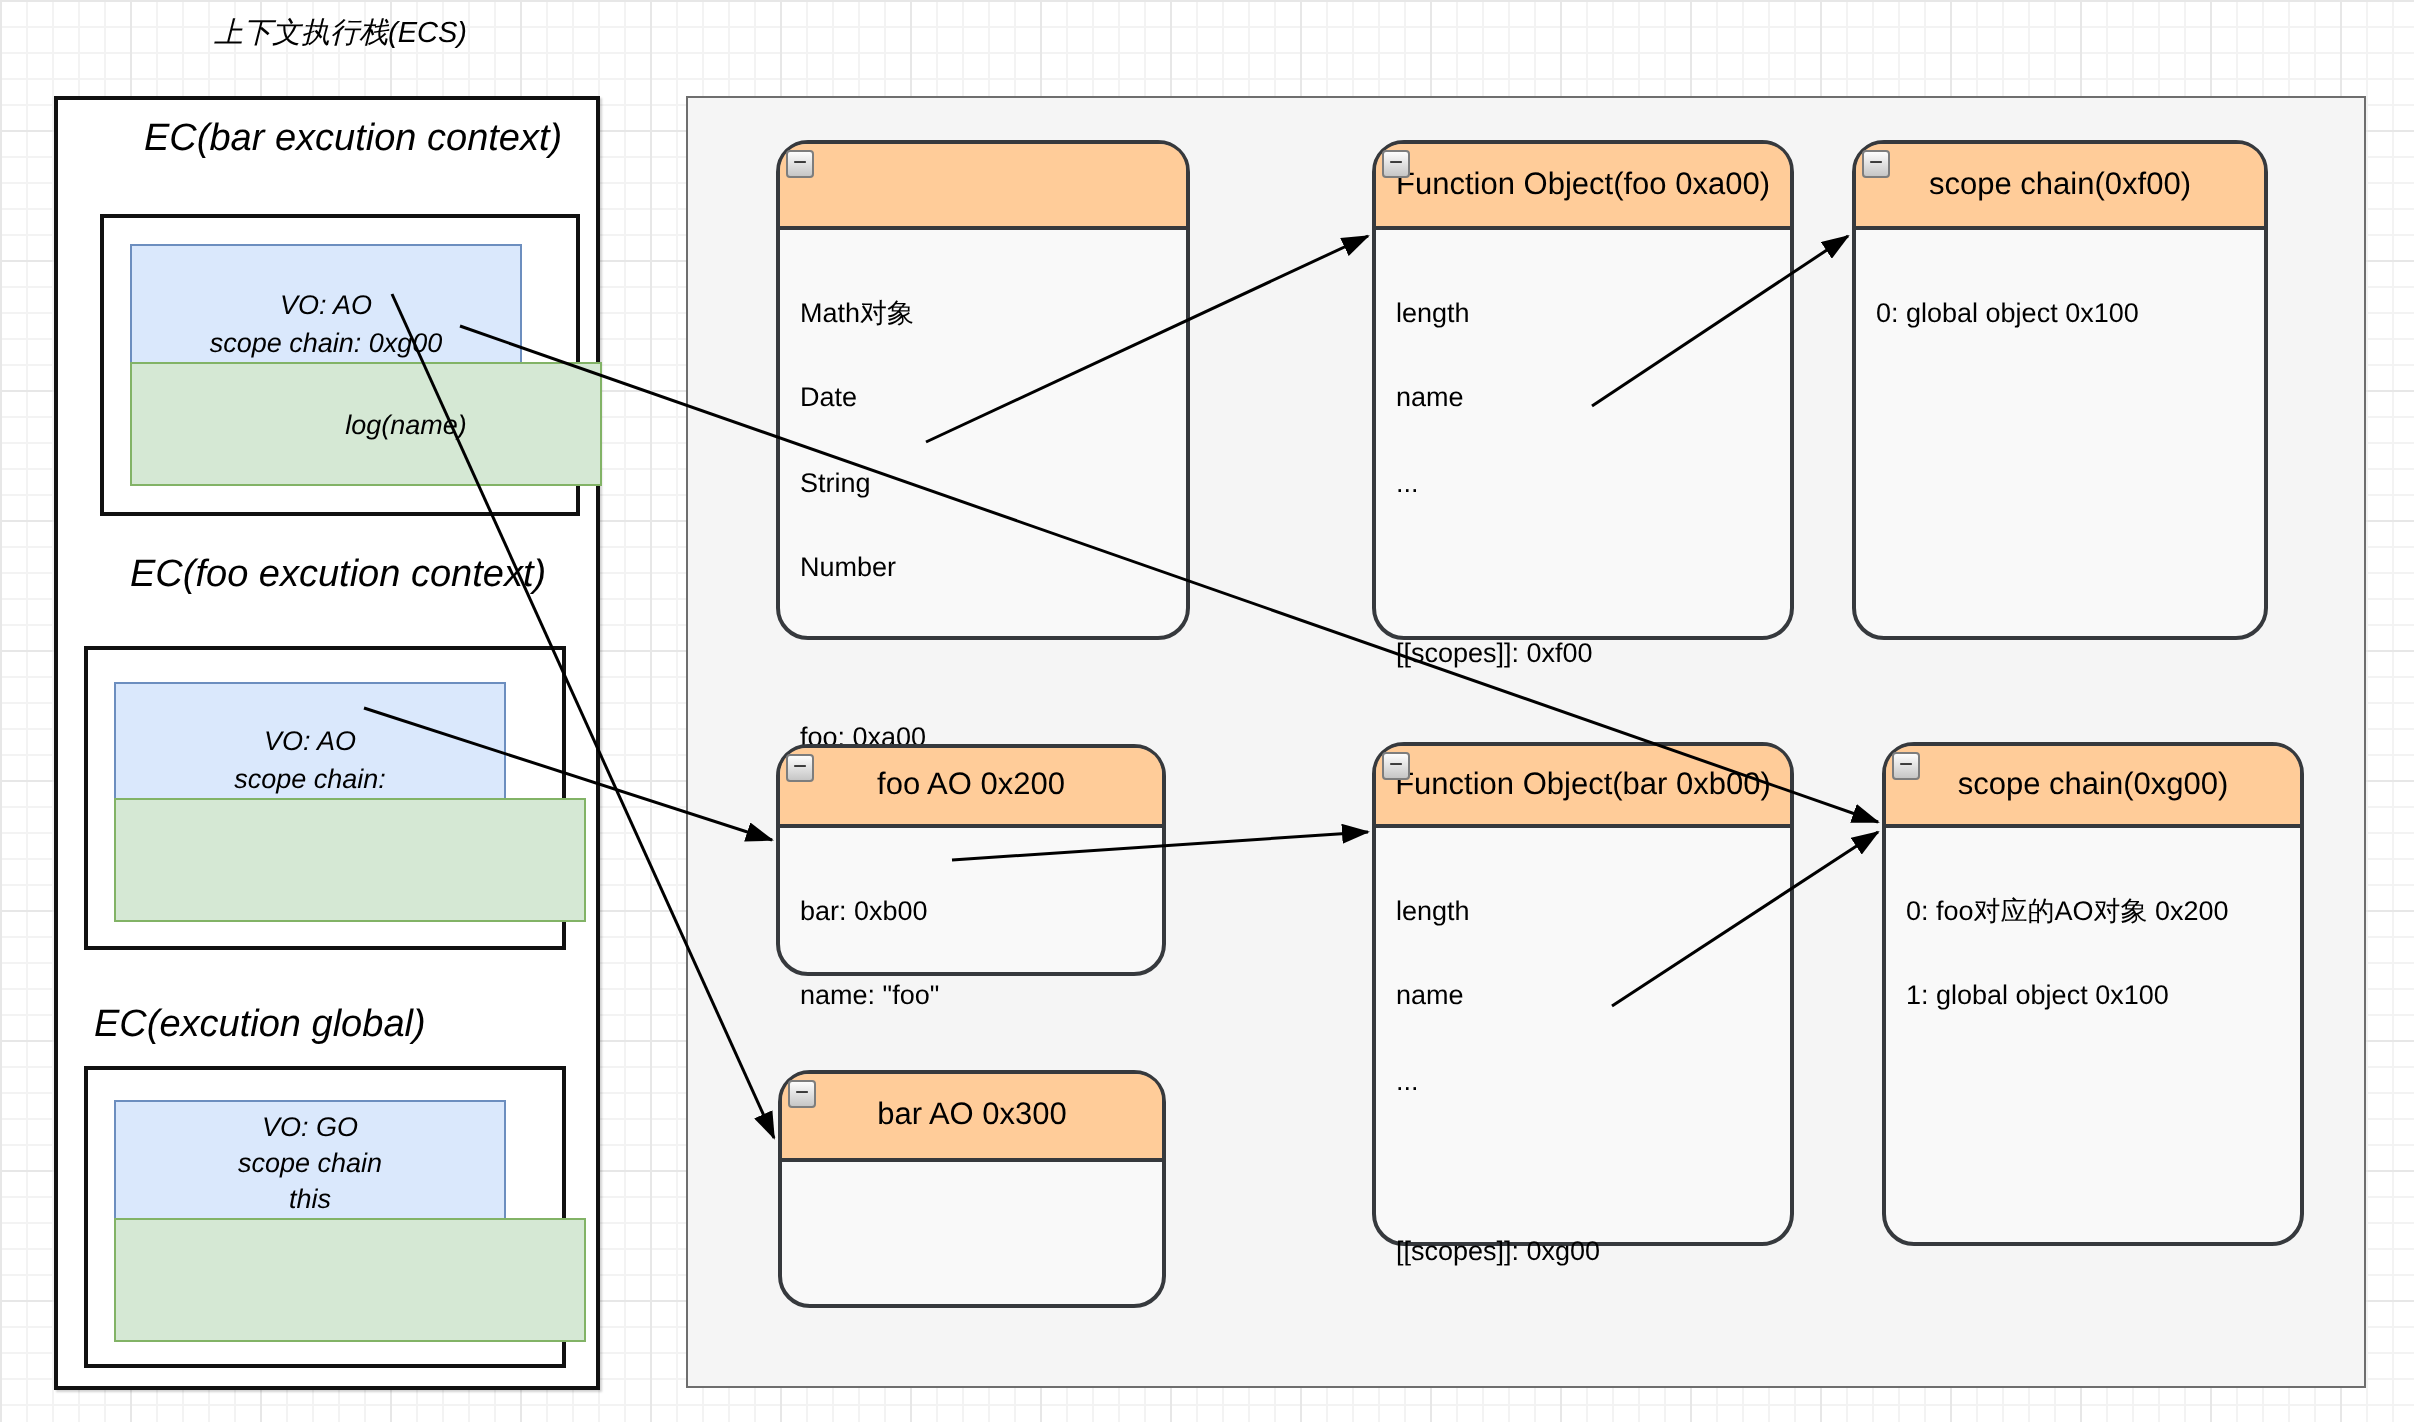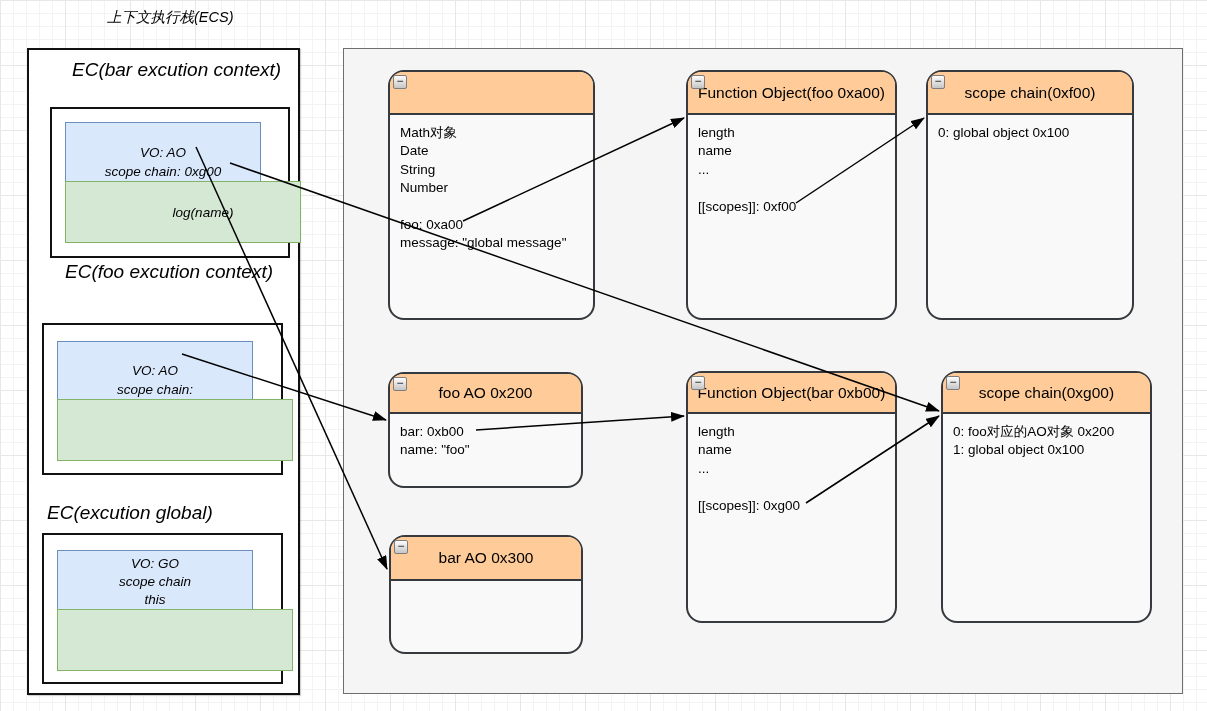--- a/index.html
+++ b/index.html
@@ -53,21 +53,21 @@
   }
   .obj-title{font-size:15.5px;white-space:nowrap;}
   .collapse{
     position:absolute;left:3px;top:3px;width:14px;height:14px;
     background:linear-gradient(#fdfdfd,#c6c6c6);
     border:1px solid #7d7d7d;border-radius:2px;box-sizing:border-box;
     font-size:12px;line-height:11px;text-align:center;color:#222;
     cursor:pointer;
   }
   .obj-b{padding:9px 0 0 10px;}
-  .ln{height:18.4px;line-height:18.4px;font-size:13.5px;white-space:nowrap;}
+  .ln{height:18.4px;line-height:18.4px;font-size:13.5px;white-space:nowrap;margin-top:24px;}
   
   svg.arrow-layer{position:absolute;left:0;top:0;pointer-events:none;}
   svg.arrow-layer line{stroke:#000;stroke-width:1.5;}
 </style>
 </head>
 <body>
 
 <div class="abs page-title">上下文执行栈(ECS)</div>
 
 <div class="abs ecs-outer"></div>
@@ -75,21 +75,21 @@
 <div class="abs ec-label" style="left:72px;top:62px">EC(bar excution context)</div>
 <div class="abs ec-frame" style="left:50px;top:107px;width:236px;height:147px"></div>
 <div class="abs vo-box" style="left:65px;top:122px;width:194px;height:58px">
   <div>VO: AO</div>
   <div>scope chain: 0xg00</div>
 </div>
 <div class="abs fn-box" style="left:65px;top:181px;width:194px;height:60px">
   <div>log(name)</div>
 </div>
 
-<div class="abs ec-label" style="left:65px;top:264px">EC(foo excution context)</div>
+<div class="abs ec-label" style="left:65px;top:280px">EC(foo excution context)</div>
 <div class="abs ec-frame" style="left:42px;top:323px;width:237px;height:148px"></div>
 <div class="abs vo-box" style="left:57px;top:341px;width:194px;height:57px">
   <div>VO: AO</div>
   <div>scope chain:</div>
 </div>
 <div class="abs fn-box" style="left:57px;top:399px;width:194px;height:60px"></div>
 
 <div class="abs ec-label" style="left:47px;top:505px">EC(excution global)</div>
 <div class="abs ec-frame" style="left:42px;top:533px;width:237px;height:147px"></div>
 <div class="abs vo-box" style="left:57px;top:550px;width:194px;height:58px;line-height:18px">

